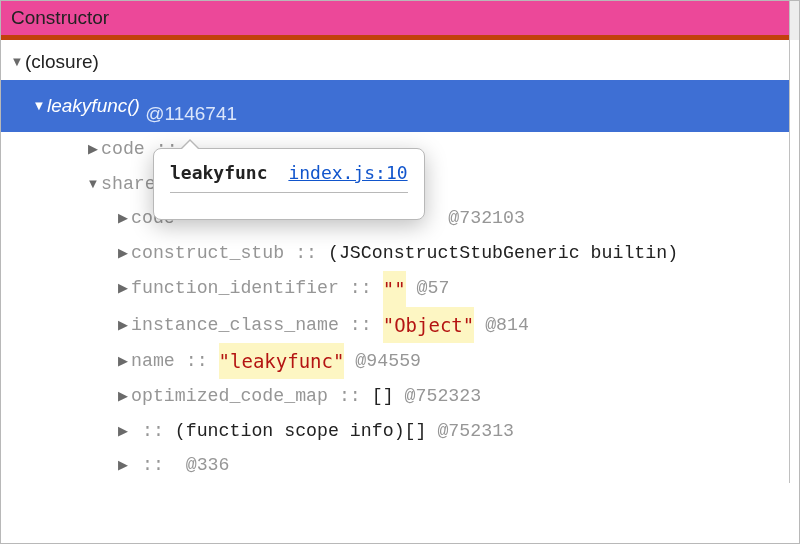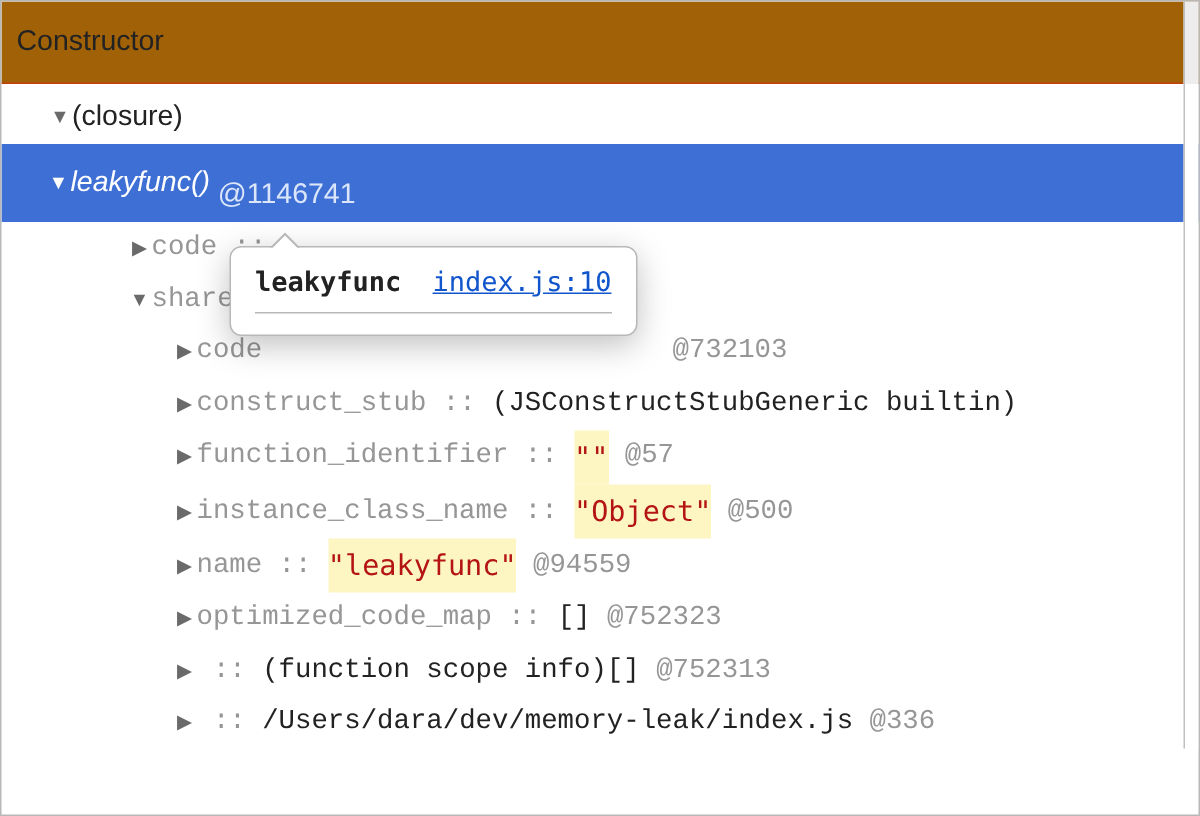--- a/index.html
+++ b/index.html
@@ -6,23 +6,23 @@
   body {
     font-family: -apple-system, BlinkMacSystemFont, "Segoe UI", Helvetica, Arial, sans-serif;
     font-size: 18px;
     background: #fff;
     width: 800px;
     height: 544px;
     overflow: hidden;
     border: 1px solid #b8b8b8;
   }
   .header {
-    background: #a16207;
-    border-bottom: 1px solid #c2410c;
-    padding: 16px 10px;
+    background: #ec4899;
+    border-bottom: 5px solid #c2410c;
+    padding: 6px 10px;
     font-size: 19px;
     color: #222;
   }
   .tree {
     padding: 4px 0 0 0;
     color: #222;
     font-size: 19px;
     line-height: 1.9;
     position: relative;
   }
@@ -50,35 +50,35 @@
   .arrow.right::before { content: "▶"; }
   .arrow.down::before { content: "▼"; }
   .italic { font-style: italic; }
   .dim { color: #969696; }
   .mono { font-family: Menlo, Consolas, "Courier New", monospace; font-size: 0.96em; }
   .strq {
     background: #fdf6c3;
     color: #b41412;
     font-family: Menlo, Consolas, monospace;
   }
-  .indent0 { padding-left: 8px; margin-left: 23px; }
+  .indent0 { padding-left: 8px; }
   .indent1 { padding-left: 30px; }
   .indent2 { padding-left: 84px; }
   .indent3 { padding-left: 114px; }
 
   
   .popover {
     position: absolute;
     top: 108px;
     left: 152px;
     background: #fff;
     border: 1px solid #b8b8b8;
     border-radius: 8px;
     box-shadow: 0 6px 22px rgba(0,0,0,0.25);
-    padding: 10px 16px 10px 16px;
+    padding: 10px 16px 22px 16px;
     font-family: Menlo, Consolas, monospace;
     font-size: 18px;
     line-height: 1.6;
     z-index: 10;
   }
   .popover::before {
     content: "";
     position: absolute;
     top: -10px;
     left: 26px;
@@ -177,21 +177,21 @@
     <span class="dim mono">&nbsp;</span>
     <span class="dim mono">@57</span>
   </div>
 
   <div class="row indent3">
     <span class="arrow right"></span>
     <span class="dim mono">instance_class_name</span>
     <span class="dim mono">&nbsp;::&nbsp;</span>
     <span class="strq">"Object"</span>
     <span class="dim mono">&nbsp;</span>
-    <span class="dim mono">@500</span>
+    <span class="dim mono">@814</span>
   </div>
 
   <div class="row indent3">
     <span class="arrow right"></span>
     <span class="dim mono">name</span>
     <span class="dim mono">&nbsp;::&nbsp;</span>
     <span class="strq">"leakyfunc"</span>
     <span class="dim mono">&nbsp;</span>
     <span class="dim mono">@94559</span>
   </div>
@@ -209,21 +209,20 @@
     <span class="arrow right"></span>
     <span class="dim mono">&nbsp;::&nbsp;</span>
     <span class="mono">(function scope info)[]</span>
     <span class="dim mono">&nbsp;</span>
     <span class="dim mono">@752313</span>
   </div>
 
   <div class="row indent3">
     <span class="arrow right"></span>
     <span class="dim mono">&nbsp;::&nbsp;</span>
-    <span class="mono">/Users/dara/dev/memory-leak/index.js</span>
     <span class="dim mono">&nbsp;</span>
     <span class="dim mono">@336</span>
   </div>
 
   <div class="popover">
     <div class="topline">
       <span class="fname">leakyfunc</span>
       <span class="link">index.js:10</span>
     </div>
   </div>

